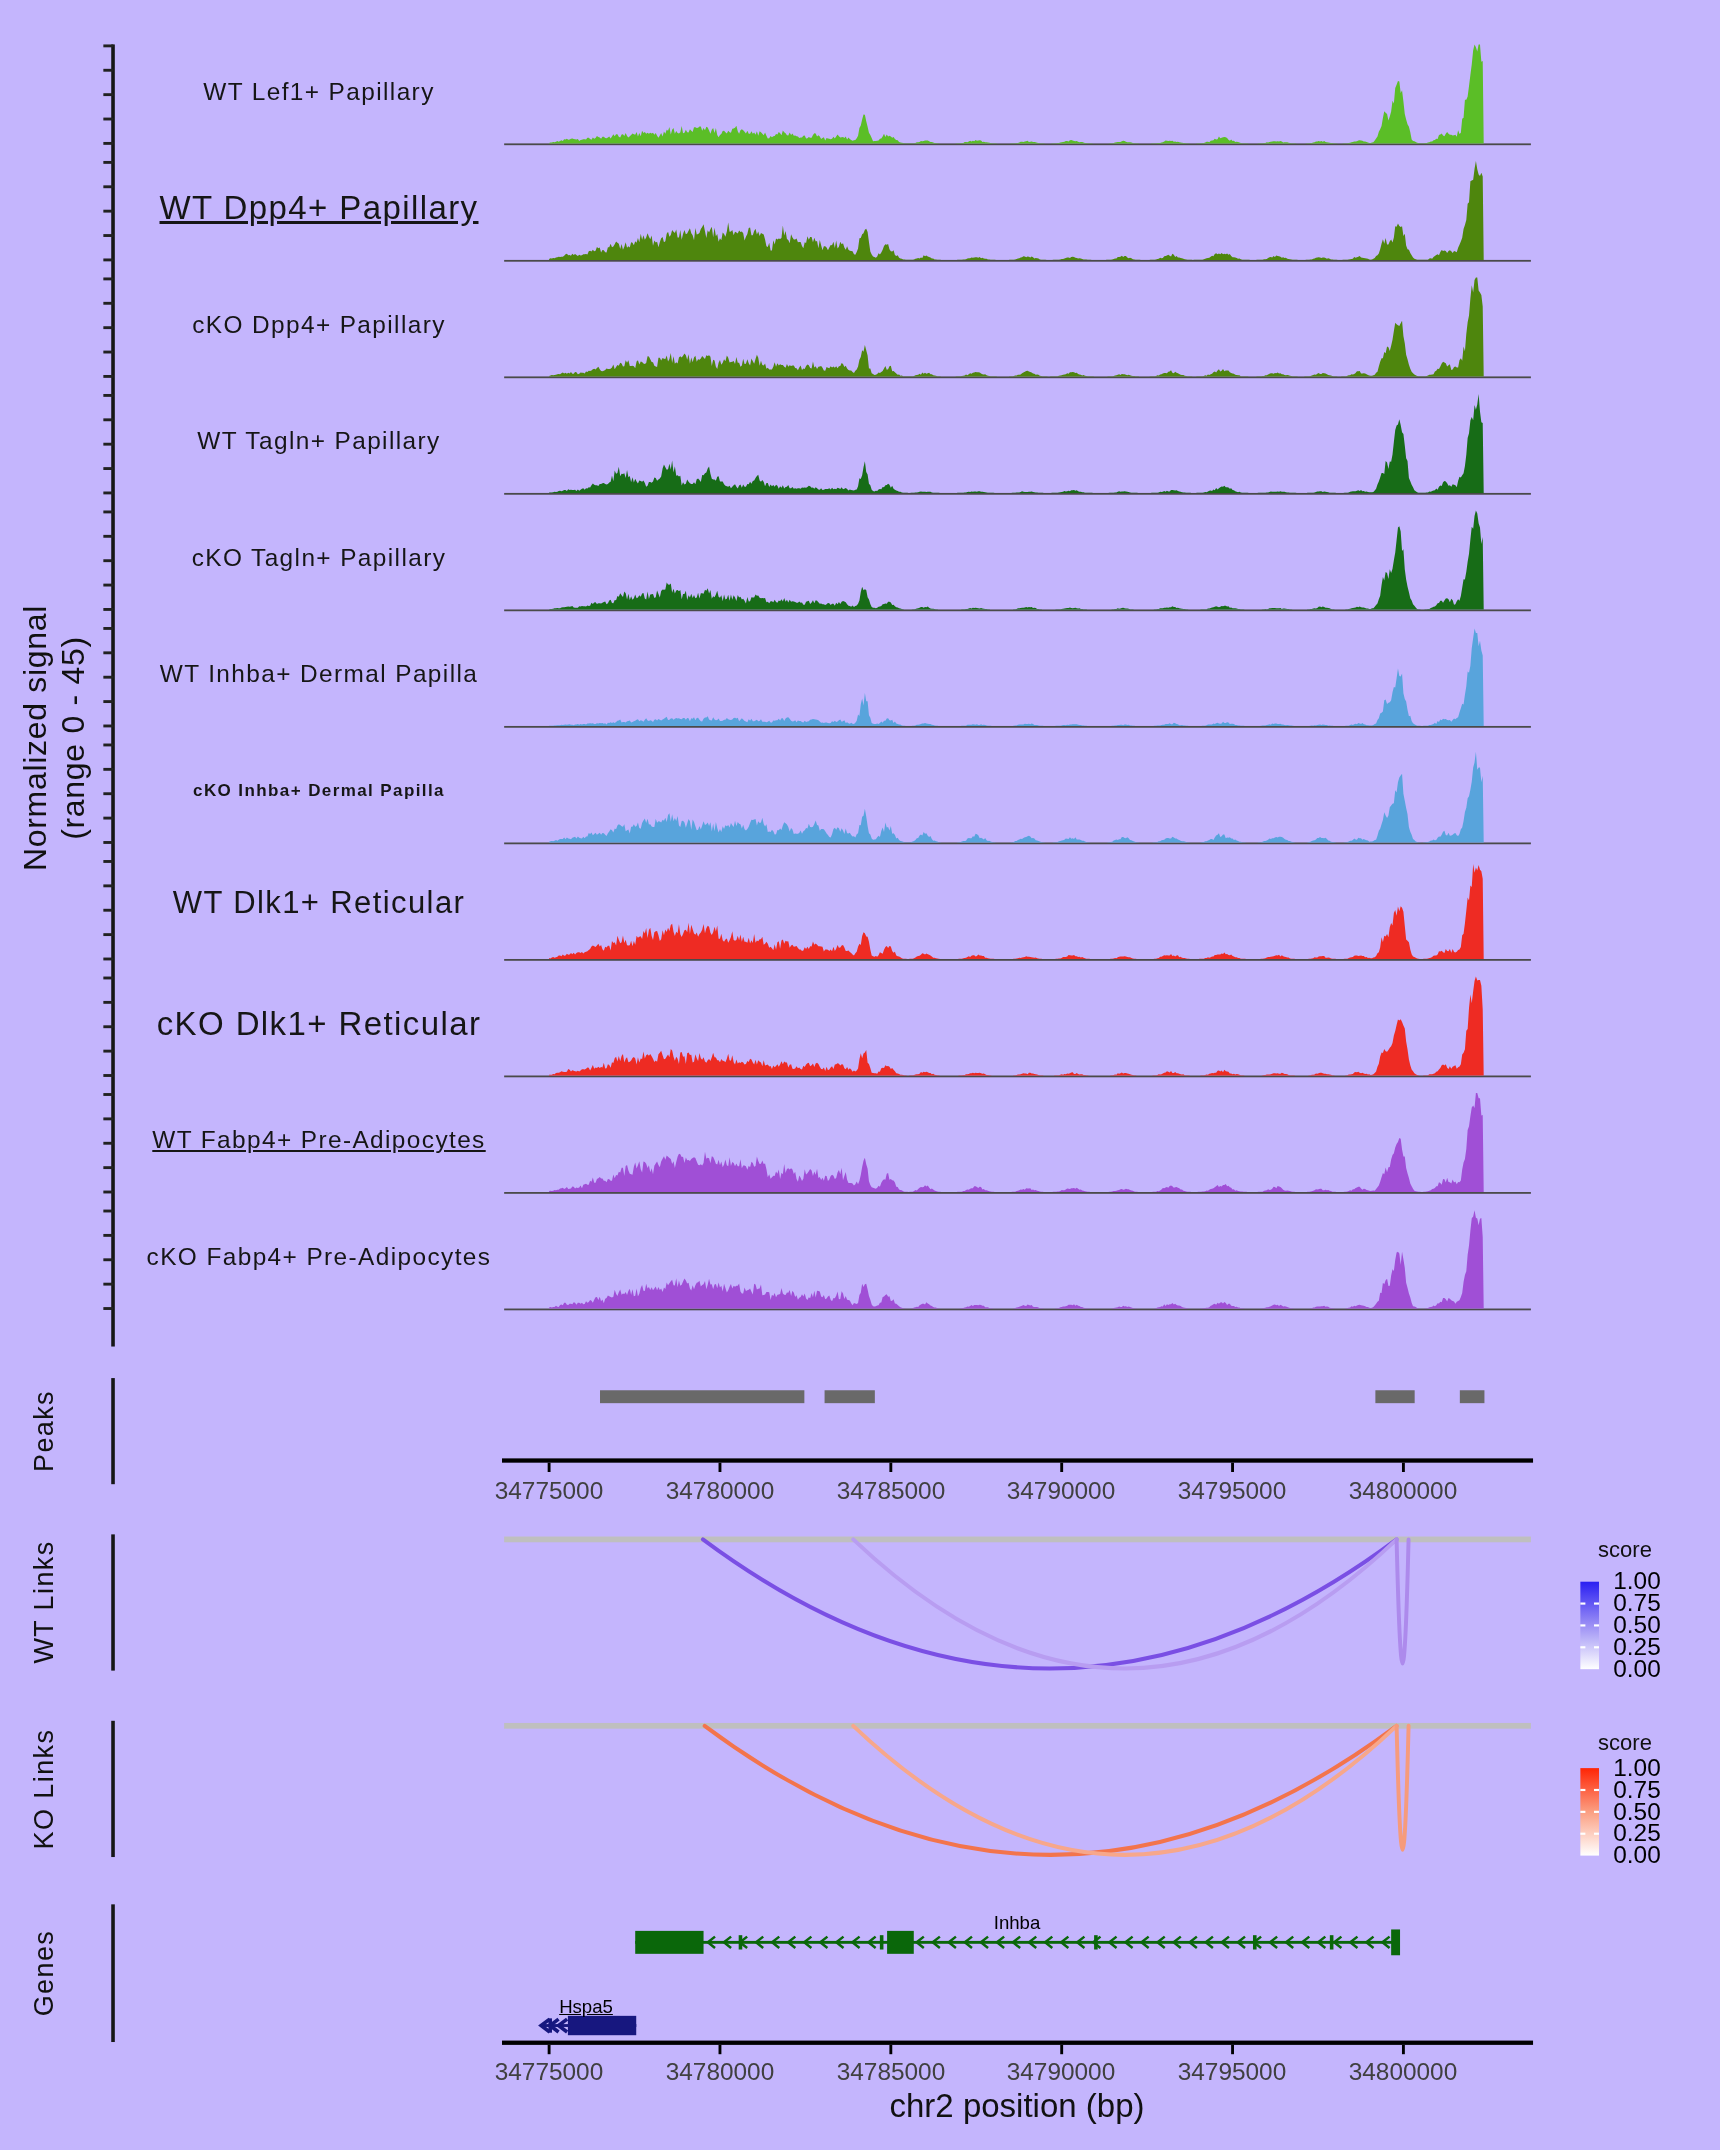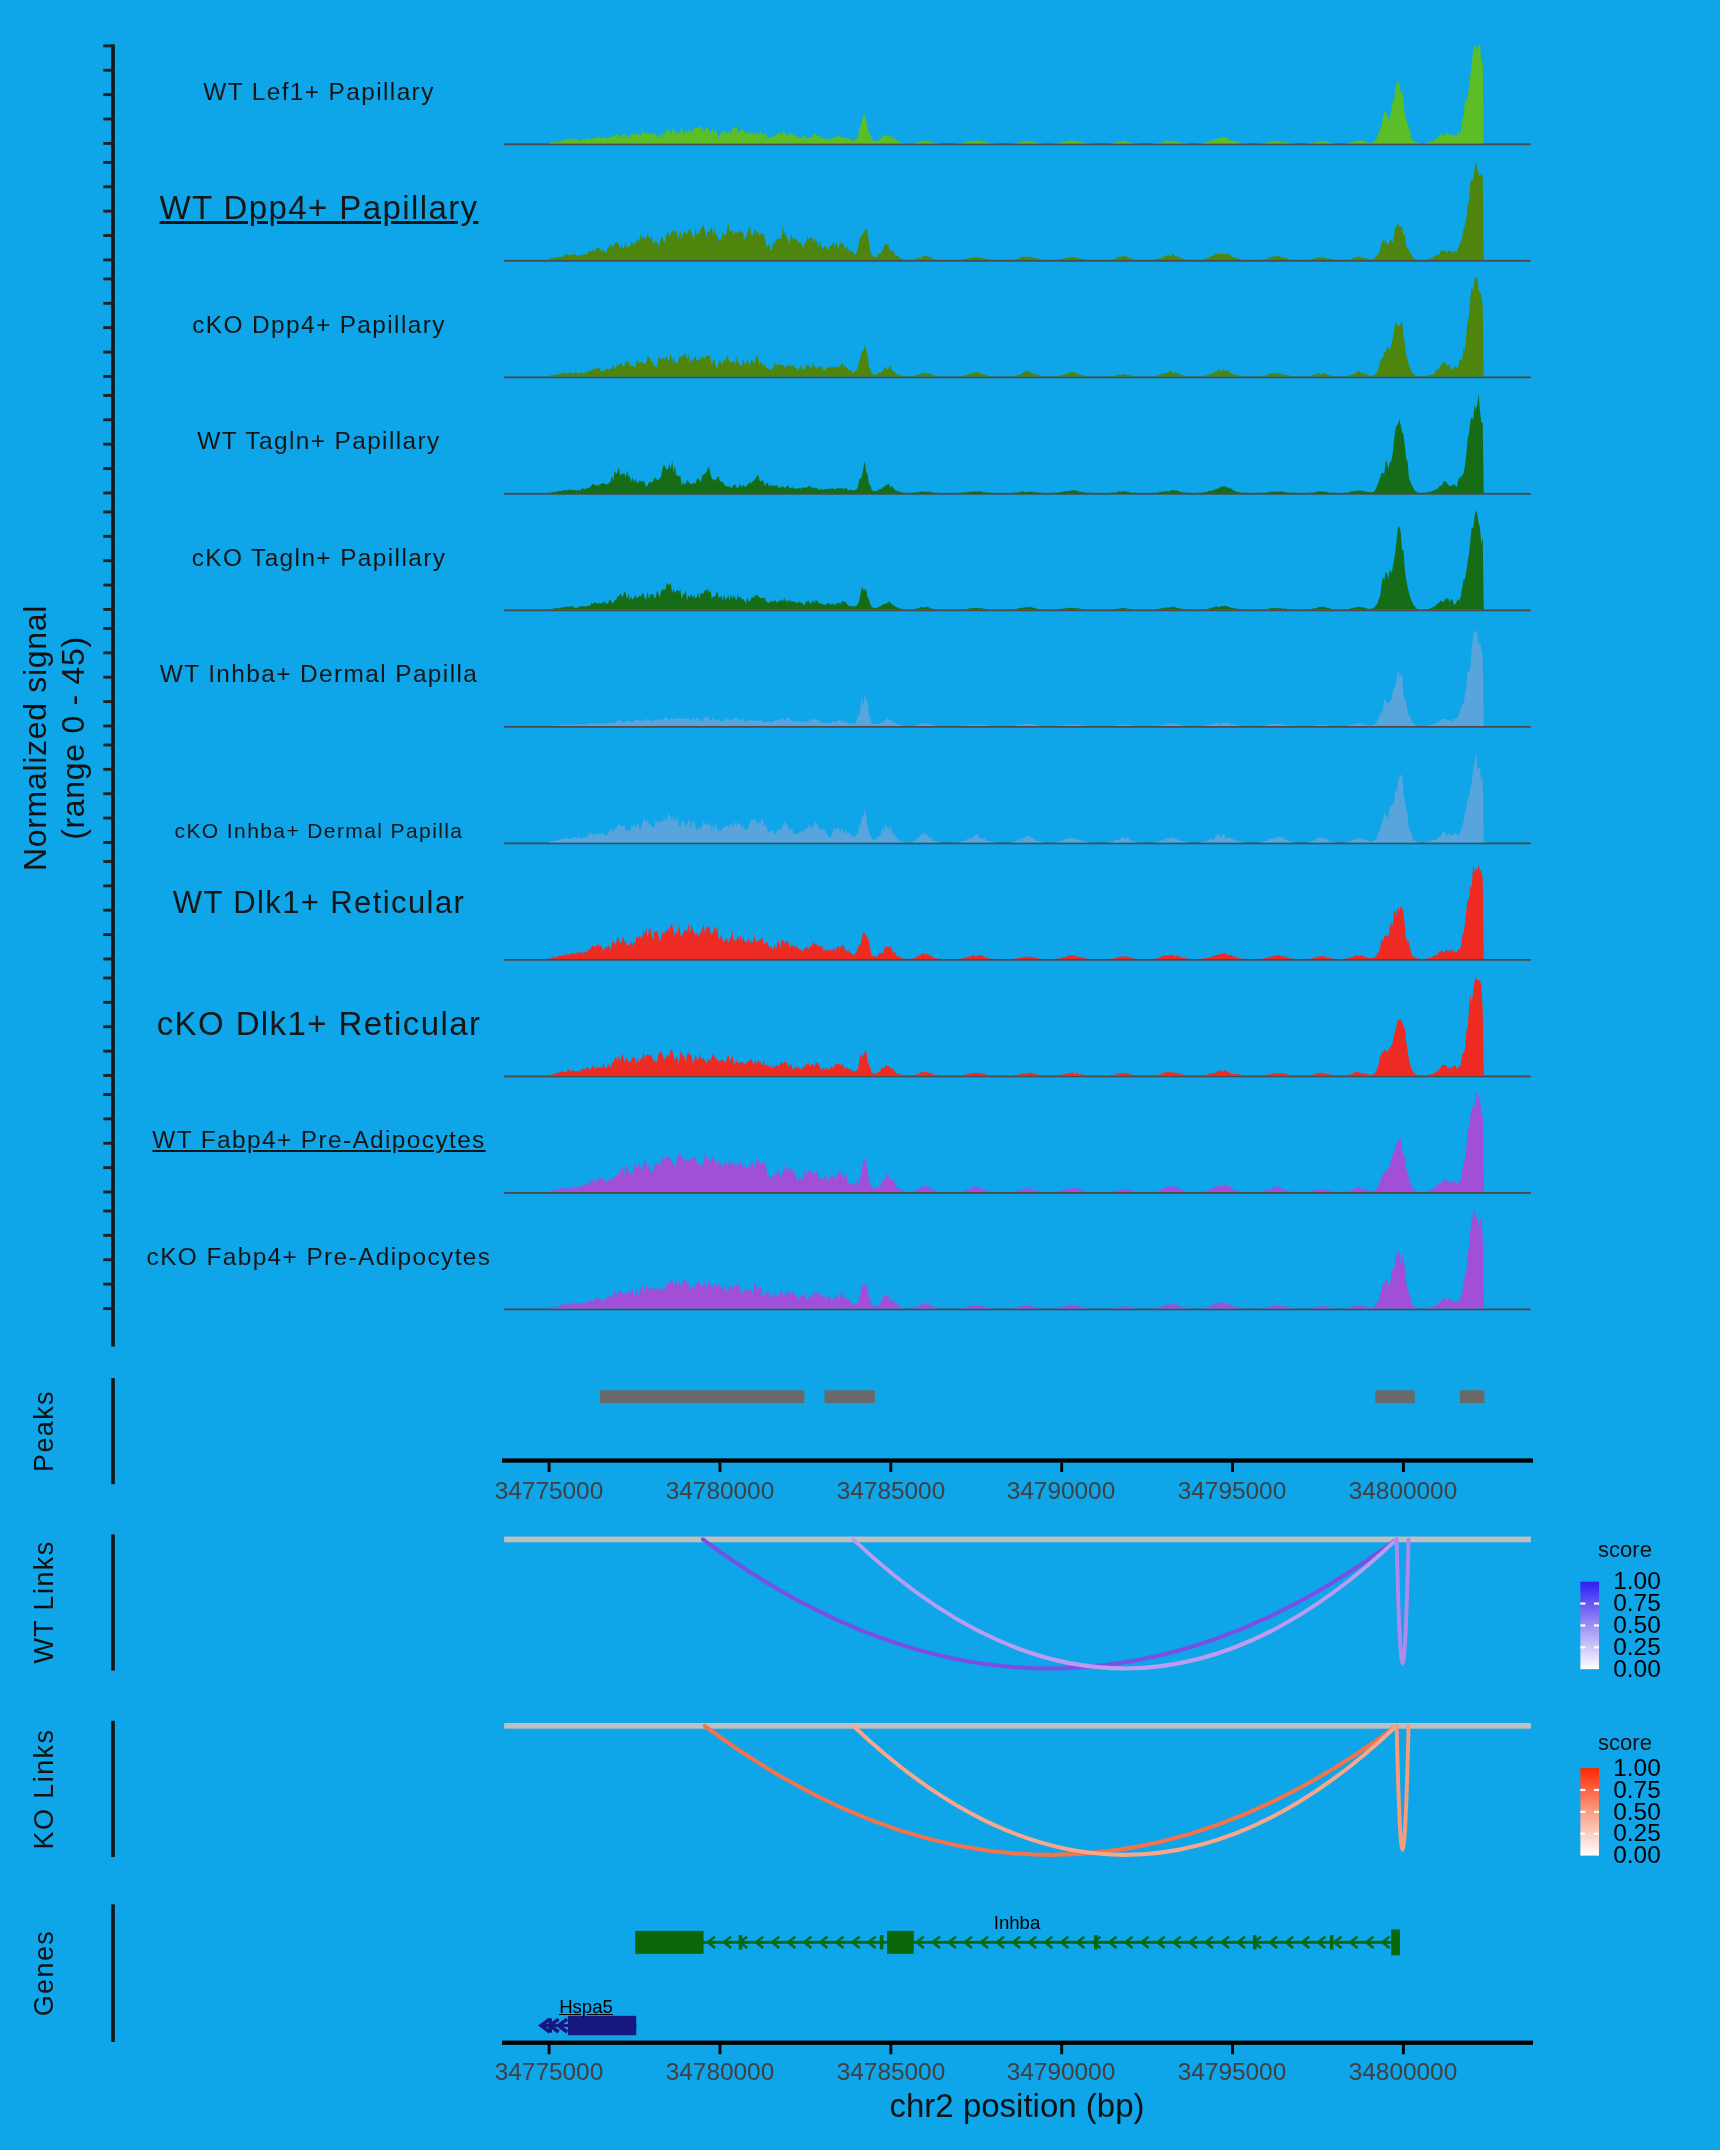--- a/index.html
+++ b/index.html
@@ -1,16 +1,16 @@
 <!DOCTYPE html>
 <html style="font-size:11.5px"><head>
 <meta charset="utf-8">
 <style>
   html,body{margin:0;padding:0;background:#fff;}
-  #fig{position:relative;width:1721px;height:2151px;background:#0ea5e9;overflow:hidden;
+  #fig{position:relative;width:1721px;height:2151px;background:#c4b5fd;overflow:hidden;
        font-family:"Liberation Sans", sans-serif;}
   #canvas{position:absolute;left:0;top:0;}
   .lab{position:absolute;white-space:nowrap;transform:translate(-50%,-50%);color:#111;}
   .rot{transform:translate(-50%,-50%) rotate(-90deg);}
   .ylab{font-size:32px;text-align:center;line-height:1.2;letter-spacing:0.7px;}
   .seclab{font-size:27px;letter-spacing:1.4px;}
   .legtitle{font-size:22px;}
 </style>
 </head>
 <body>
@@ -211,21 +211,21 @@
       </g>
   </svg>
 
   <div id="labels">
       <div class="lab" style="left: 319px; top: 92px; font-size: 24.4px; letter-spacing: 1.4px; color: rgb(22, 22, 22);">WT Lef1+ Papillary</div>
       <div class="lab" style="left: 319px; top: 208px; font-size: 33px; letter-spacing: 1.4px; color: rgb(22, 22, 22); text-decoration: underline;">WT Dpp4+ Papillary</div>
       <div class="lab" style="left: 319px; top: 325px; font-size: 24.4px; letter-spacing: 1.4px; color: rgb(22, 22, 22); text-align: center;">cKO Dpp4+ Papillary</div>
       <div class="lab" style="left: 319px; top: 441px; font-size: 24.4px; letter-spacing: 1.4px; color: rgb(22, 22, 22);">WT Tagln+ Papillary</div>
       <div class="lab" style="left: 319px; top: 558px; font-size: 24.4px; letter-spacing: 1.4px; color: rgb(22, 22, 22);">cKO Tagln+ Papillary</div>
       <div class="lab" style="left: 319px; top: 674px; font-size: 24.4px; letter-spacing: 1.4px; color: rgb(22, 22, 22);">WT Inhba+ Dermal Papilla</div>
-      <div class="lab" style="left: 319px; top: 831px; font-size: 21px; letter-spacing: 1.4px; color: rgb(22, 22, 22);">cKO Inhba+ Dermal Papilla</div>
+      <div class="lab" style="left: 319px; top: 791px; font-size: 17px; letter-spacing: 1.4px; color: rgb(22, 22, 22); font-weight: bold;">cKO Inhba+ Dermal Papilla</div>
       <div class="lab" style="left: 319px; top: 903px; font-size: 31px; letter-spacing: 1.4px; color: rgb(22, 22, 22);">WT Dlk1+ Reticular</div>
       <div class="lab" style="left: 319px; top: 1024px; font-size: 33px; letter-spacing: 1.4px; color: rgb(22, 22, 22);">cKO Dlk1+ Reticular</div>
       <div class="lab" style="left: 319px; top: 1140px; font-size: 24.4px; letter-spacing: 1.4px; color: rgb(22, 22, 22); text-decoration: underline;">WT Fabp4+ Pre-Adipocytes</div>
       <div class="lab" style="left: 319px; top: 1257px; font-size: 24.4px; letter-spacing: 1.4px; color: rgb(22, 22, 22);">cKO Fabp4+ Pre-Adipocytes</div>
       <div class="lab" style="left: 549px; top: 1491px; font-size: 24.4px; color: rgb(64, 64, 64);">34775000</div>
       <div class="lab" style="left: 720px; top: 1491px; font-size: 24.4px; color: rgb(64, 64, 64);">34780000</div>
       <div class="lab" style="left: 891px; top: 1491px; font-size: 24.4px; color: rgb(64, 64, 64);">34785000</div>
       <div class="lab" style="left: 1061px; top: 1491px; font-size: 24.4px; color: rgb(64, 64, 64);">34790000</div>
       <div class="lab" style="left: 1232px; top: 1491px; font-size: 24.4px; color: rgb(64, 64, 64);">34795000</div>
       <div class="lab" style="left: 1403px; top: 1491px; font-size: 24.4px; color: rgb(64, 64, 64);">34800000</div>

